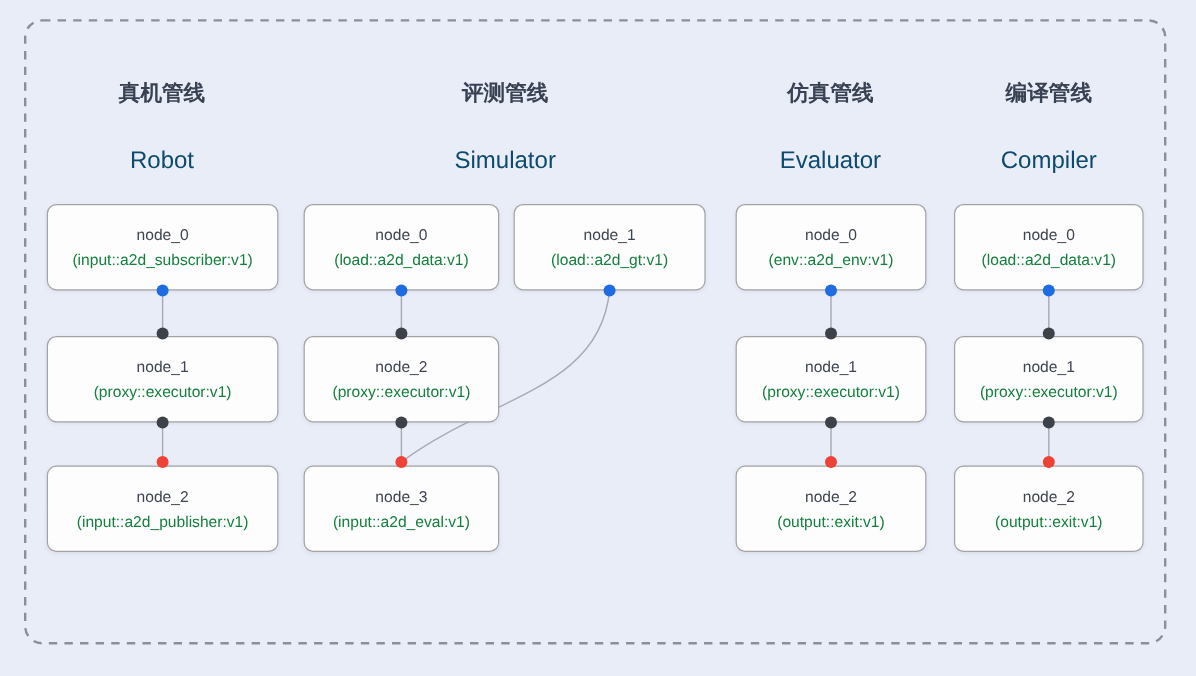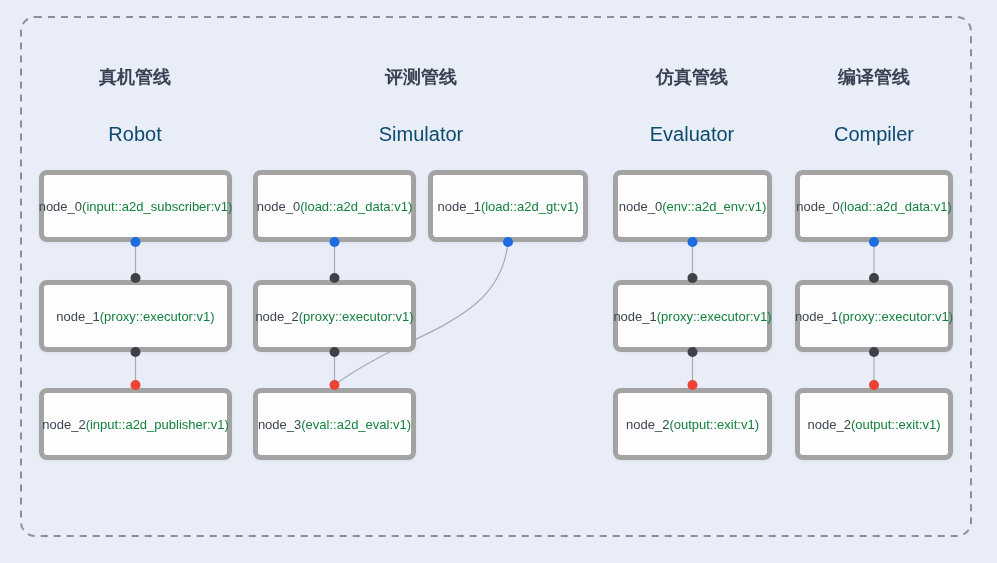--- a/index.html
+++ b/index.html
@@ -18,23 +18,23 @@
     font-size:18px;line-height:22px;font-weight:600;color:#394253;
     white-space:nowrap;top:66px;
   }
   .title-en{
     position:absolute;transform:translateX(-50%);
     font-size:20px;line-height:24px;font-weight:400;color:#0c4a6e;
     white-space:nowrap;top:122px;
   }
   .node{
     position:absolute;box-sizing:border-box;
-    background:#fdfdfe;border:5px solid #a3a3a3;border-radius:8px;
+    background:#fdfdfe;border:1px solid #a3a3a3;border-radius:8px;
     box-shadow:0 1px 3px rgba(100,110,140,0.10);
-    display:flex;align-items:center;justify-content:center;
+    display:flex;flex-direction:column;align-items:center;justify-content:center;
     text-align:center;
   }
   .node-name{font-size:13px;line-height:21px;color:#3f4550;}
   .node-impl{font-size:13px;line-height:21px;color:#15803d;}
 </style>
 </head>
 <body>
 
 <div class="stage">
   <svg class="layer edge-layer" width="997" height="563" viewBox="0 0 997 563">
@@ -73,21 +73,21 @@
       <div class="node" style="left: 428px; top: 170px; width: 160px; height: 72px;">
         <div class="node-name">node_1</div>
         <div class="node-impl">(load::a2d_gt:v1)</div>
       </div>
       <div class="node" style="left: 253px; top: 280px; width: 163px; height: 72px;">
         <div class="node-name">node_2</div>
         <div class="node-impl">(proxy::executor:v1)</div>
       </div>
       <div class="node" style="left: 253px; top: 388px; width: 163px; height: 72px;">
         <div class="node-name">node_3</div>
-        <div class="node-impl">(eval::a2d_eval:v1)</div>
+        <div class="node-impl">(input::a2d_eval:v1)</div>
       </div>
       <div class="title-zh" style="left: 692px;">仿真管线</div>
       <div class="title-en" style="left: 692px;">Evaluator</div>
       <div class="node" style="left: 613px; top: 170px; width: 159px; height: 72px;">
         <div class="node-name">node_0</div>
         <div class="node-impl">(env::a2d_env:v1)</div>
       </div>
       <div class="node" style="left: 613px; top: 280px; width: 159px; height: 72px;">
         <div class="node-name">node_1</div>
         <div class="node-impl">(proxy::executor:v1)</div>

